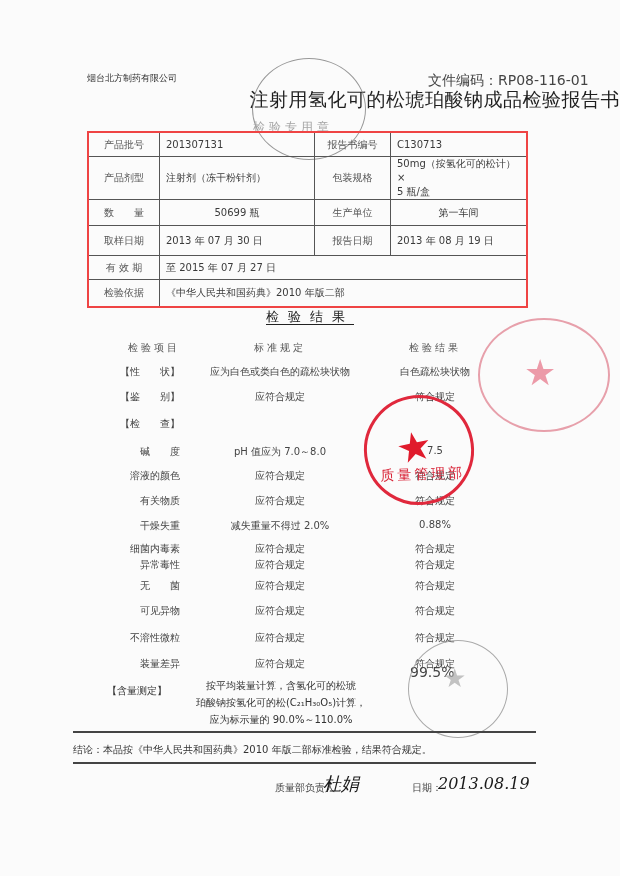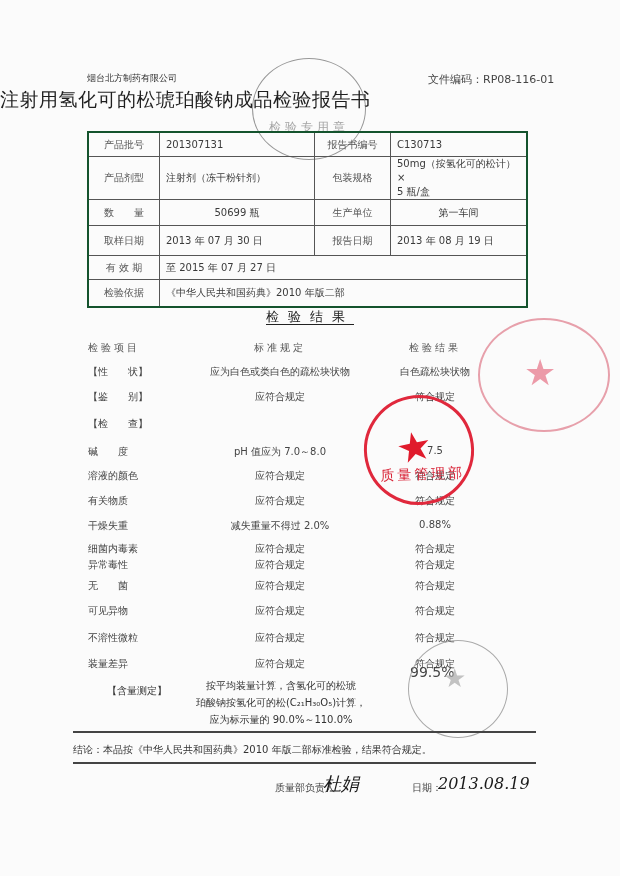--- a/index.html
+++ b/index.html
@@ -2,64 +2,64 @@
 <html><head>
 <meta charset="utf-8">
 <style>
   html, body { margin: 0; padding: 0; }
   body {
     width: 620px; height: 876px; background: #fbfbfb; position: relative; overflow: hidden;
     font-family: "DejaVu Sans", "Liberation Sans", sans-serif; color: #2e2e2e;
   }
   .abs { position: absolute; }
   .company { left: 87px; top: 72px; font-size: 9px; color: #333; }
-  .doc-code { left: 428px; top: 72px; font-size: 11px; color: #444; font-family: "DejaVu Sans", sans-serif; }
-  .title { left: 0; width: 620px; top: 87px; text-align: left; font-size: 19px; color: #1f1f1f; letter-spacing: 0.5px; }
+  .doc-code { left: 428px; top: 72px; font-size: 14px; color: #444; font-family: "DejaVu Sans", sans-serif; }
+  .title { left: 0; width: 620px; top: 87px; text-align: right; font-size: 19px; color: #1f1f1f; letter-spacing: 0.5px; }
 
   table.info {
     position: absolute; left: 87px; top: 131px; width: 441px;
     border-collapse: collapse; font-size: 10px; color: #3a3a3a;
   }
   table.info td { border: 1px solid #555; padding: 0 6px; vertical-align: middle; }
-  table.info { border: 2px solid #14532d; }
+  table.info { border: 2px solid #ef4444; }
   td.lbl { text-align: center; color: #555; width: 58px; }
   td.lbl2 { text-align: center; color: #555; width: 63px; }
   .r1 td { height: 23px; }
   .r2 td { height: 32px; border-radius: 20px; }
   .r3 td { height: 25px; text-align: center; }
   .r4 td { height: 29px; }
   .r5 td { height: 23px; }
   .r6 td { height: 26px; }
   .pkg { line-height: 14px; }
 
   .section-title {
     left: 0; width: 620px; top: 308px; text-align: center; font-size: 13px; color: #222; letter-spacing: 9px;
   }
   .section-title span { text-decoration: underline; text-underline-offset: 3px; }
 
   .res-row { position: absolute; left: 0; width: 620px; height: 16px; font-size: 10px; color: #444; }
-  .res-row .c1 { position: absolute; left: 88px; width: 92px; text-align: left; }
+  .res-row .c1 { position: absolute; left: 88px; width: 92px; text-align: right; }
   .res-row .c2 { position: absolute; left: 200px; width: 160px; text-align: center; }
   .res-row .c3 { position: absolute; left: 380px; width: 110px; text-align: center; }
   .hdr { color: #555; letter-spacing: 3px; }
 
   .assay-spec { position: absolute; left: 186px; width: 190px; top: 677px; text-align: center; font-size: 10px; line-height: 17px; color: #333; }
   .assay-lbl { position: absolute; left: 107px; top: 684px; font-size: 10px; color: #333; }
   .assay-res { position: absolute; left: 410px; top: 664px; font-size: 14px; color: #444; }
 
   .hr { position: absolute; height: 2px; background: #444; }
   .conclusion { left: 73px; top: 743px; font-size: 10px; color: #333; }
   .sign-lbl { left: 258px; top: 781px; font-size: 10px; color: #444; margin-left: 17px; }
   .sign { left: 323px; top: 772px; font-size: 18px; color: #1a1a1a; font-family: "DejaVu Serif", serif; font-style: italic; }
   .date-lbl { left: 412px; top: 781px; font-size: 10px; color: #444; }
   .date-val { left: 438px; top: 774px; font-size: 16px; color: #1a1a1a; font-style: italic; font-family: "DejaVu Serif", serif; }
 
   .stamp { position: absolute; border-radius: 50%; pointer-events: none; }
   .stamp-gray { left: 252px; top: 58px; width: 112px; height: 100px; border: 1.5px solid #777; opacity: 0.75; }
-  .stamp-gray .stxt { position:absolute; left: 0; width: 100%; top: 60px; text-align:center; font-size: 12px; color:#888; letter-spacing: 4px; }
+  .stamp-gray .stxt { position:absolute; left: 0; width: 100%; top: 60px; font-size: 12px; color:#888; letter-spacing: 4px; }
   .stamp-pink { left: 478px; top: 318px; width: 128px; height: 110px; border: 2px solid #e7a0ab; }
   .stamp-pink .star { position:absolute; left: 44px; top: 32px; font-size: 36px; color: #ec9aa8; }
   .stamp-red { left: 364px; top: 395px; width: 104px; height: 104px; border: 3px solid #e0283c; border-radius: 50%; transform: rotate(-12deg); }
   .stamp-red .star { position:absolute; left: 30px; top: 28px; font-size: 40px; color: #e01b2c; line-height: 1; }
   .stamp-red .stxt2 { position:absolute; left: 8px; top: 68px; font-size: 14px; color:#d81f33; letter-spacing: 3px; transform: rotate(10deg); }
   .stamp-gray2 { left: 408px; top: 640px; width: 98px; height: 96px; border: 1.5px solid #888; opacity: 0.7; }
   .stamp-gray2 .star { position:absolute; left: 34px; top: 22px; font-size: 26px; color:#aaa; }
 </style>
 </head>
 <body>

